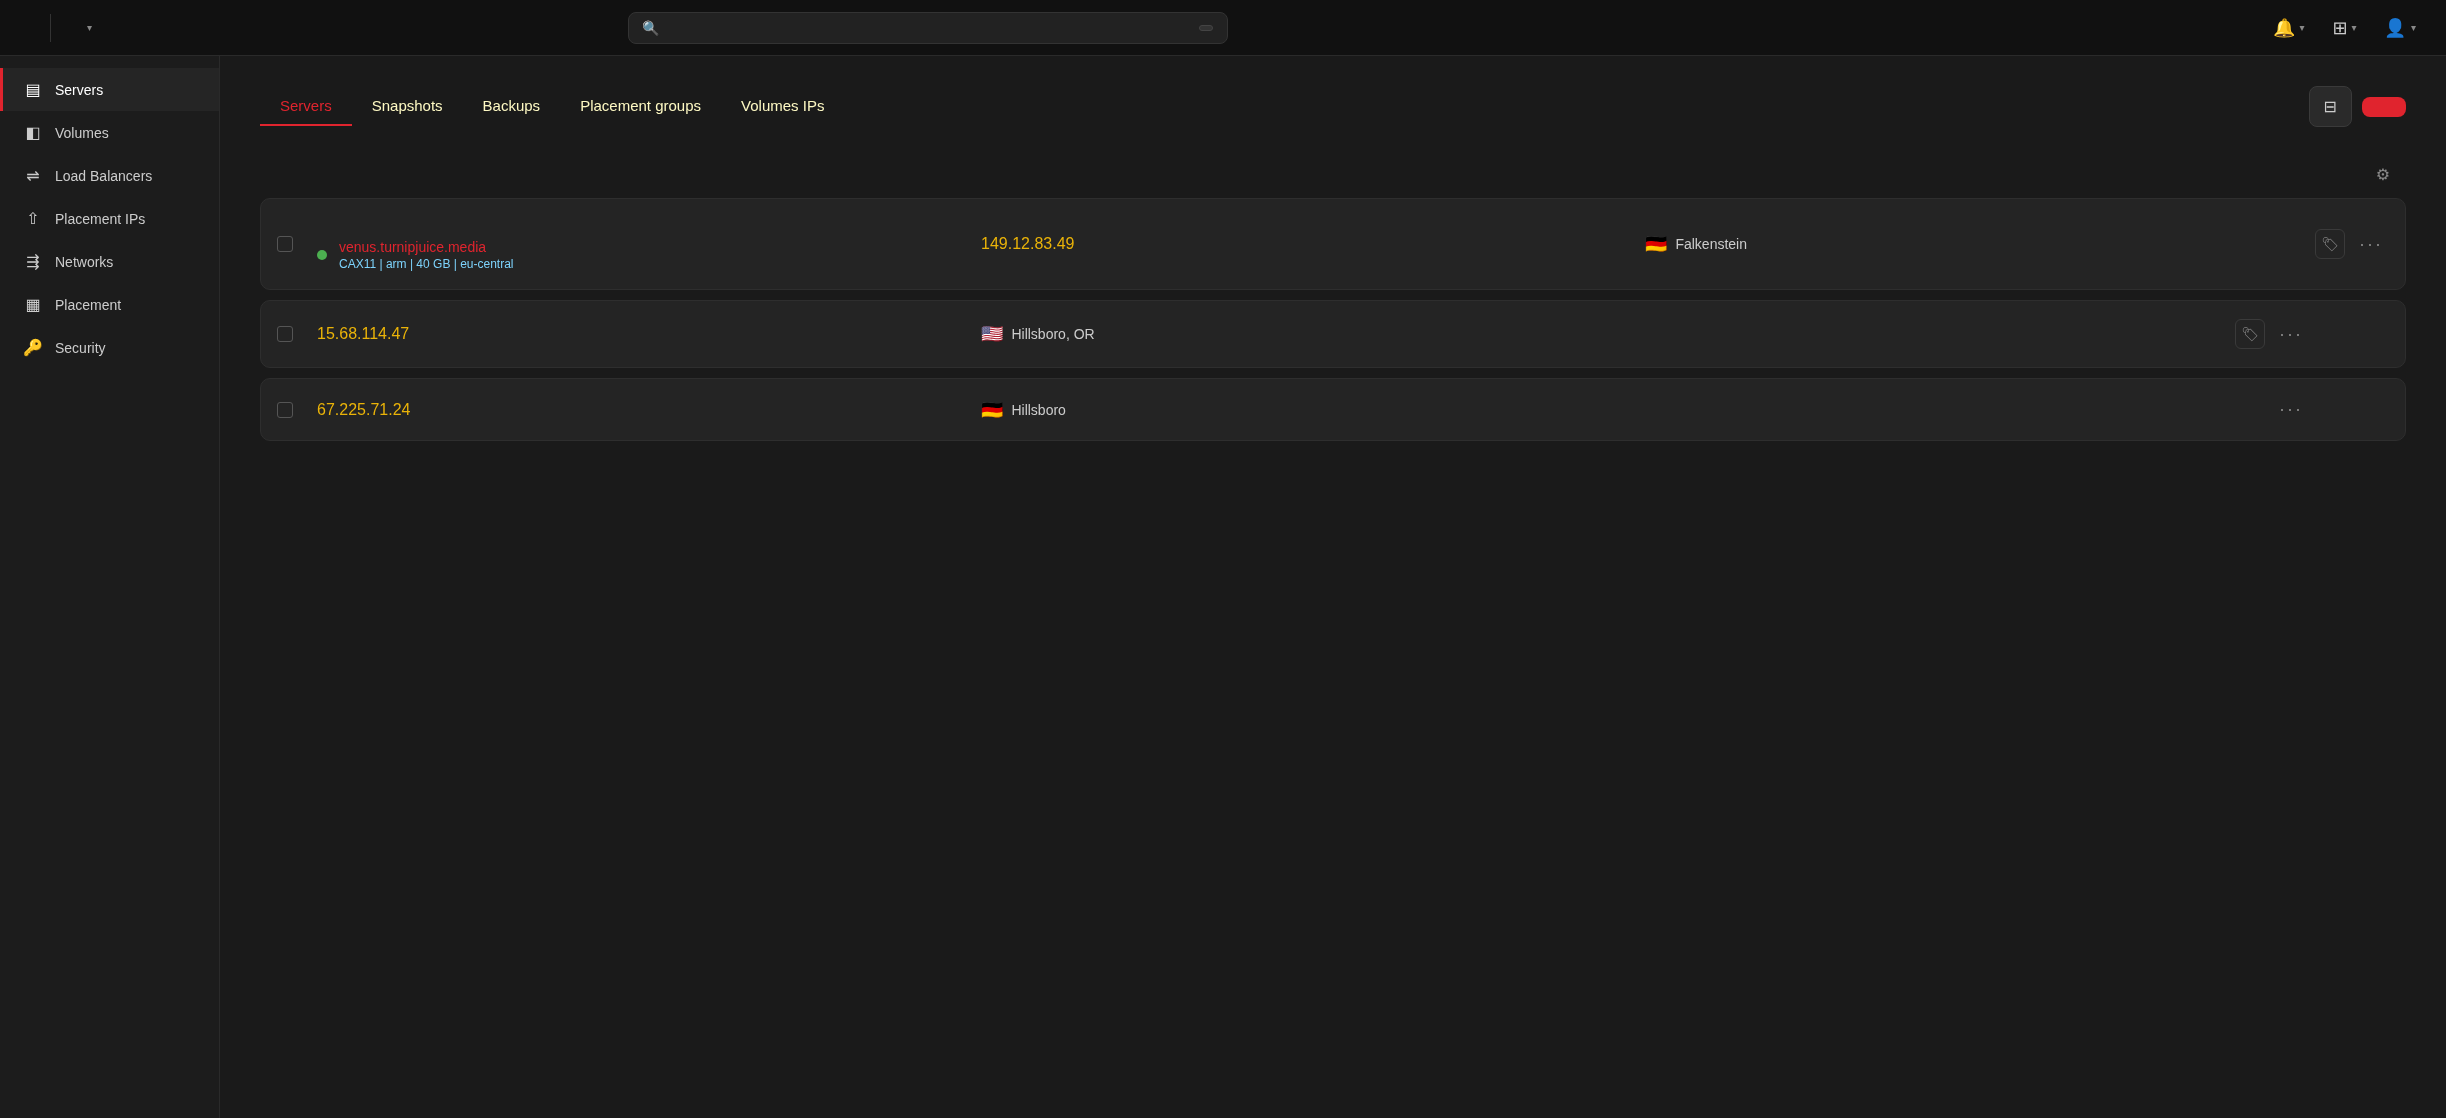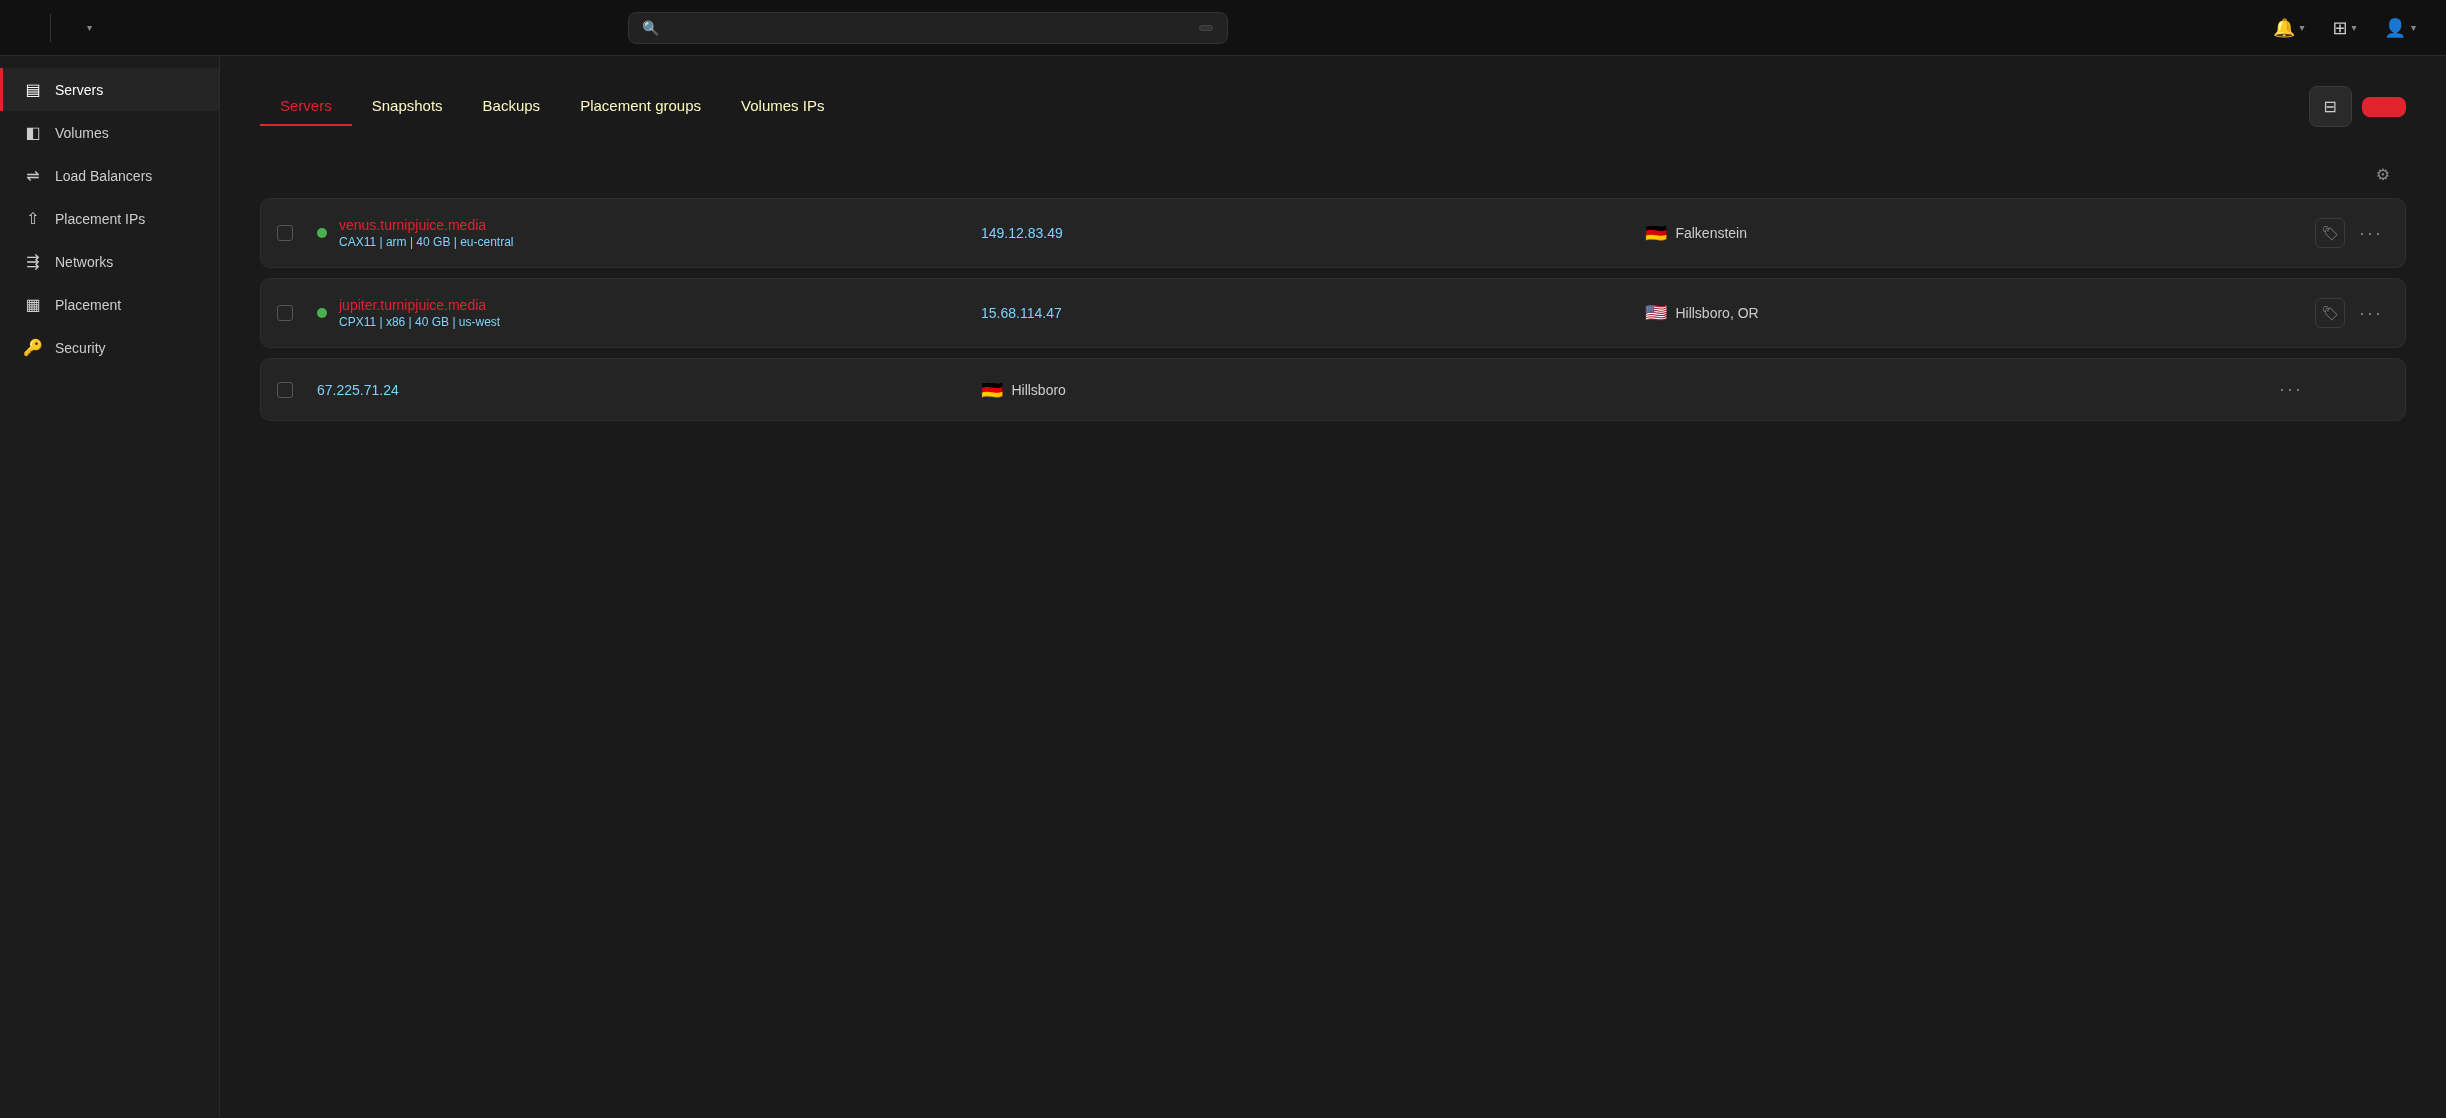--- a/index.html
+++ b/index.html
@@ -267,20 +267,21 @@
       border-radius: 3px;
       cursor: pointer;
       appearance: none;
       background: transparent;
     }
 
     .server-info {
       display: flex;
       align-items: center;
       gap: 12px;
+      margin-top: 22px;
     }
 
     .status-dot {
       width: 10px;
       height: 10px;
       border-radius: 50%;
       flex-shrink: 0;
     }
 
     .status-dot.running { background: #4caf50; }
@@ -293,22 +294,22 @@
       font-weight: 500;
     }
 
     .server-spec {
       color: #7dd3fc;
       font-size: 12px;
       margin-top: 2px;
     }
 
     .public-ip {
-      color: #7dd3fc;
-      font-size: 14px;
+      color: #eab308;
+      font-size: 16px;
     }
 
     .location-wrap {
       display: flex;
       align-items: center;
       gap: 8px;
       color: #ccc;
       font-size: 14px;
     }
 
@@ -482,27 +483,20 @@
       <span>🏷</span>
     </button>
 
       <button class="more-btn">···</button>
     </div>
   </div>
         <div class="server-row">
     <div class="checkbox-wrap">
       <input type="checkbox" class="checkbox" style="">
     </div>
-    <div class="server-info">
-      <span class="status-dot running"></span>
-      <div class="server-name-wrap">
-        <div class="server-name">jupiter.turnipjuice.media</div>
-        <div class="server-spec">CPX11 | x86 | 40 GB | us-west</div>
-      </div>
-    </div>
     <div class="public-ip">15.68.114.47</div>
     <div class="location-wrap">
       <span class="flag">🇺🇸</span>
       <span>Hillsboro, OR</span>
     </div>
     <div class="row-actions">
 
     <button class="label-icon-btn" title="Label">
       <span>🏷</span>
     </button>

